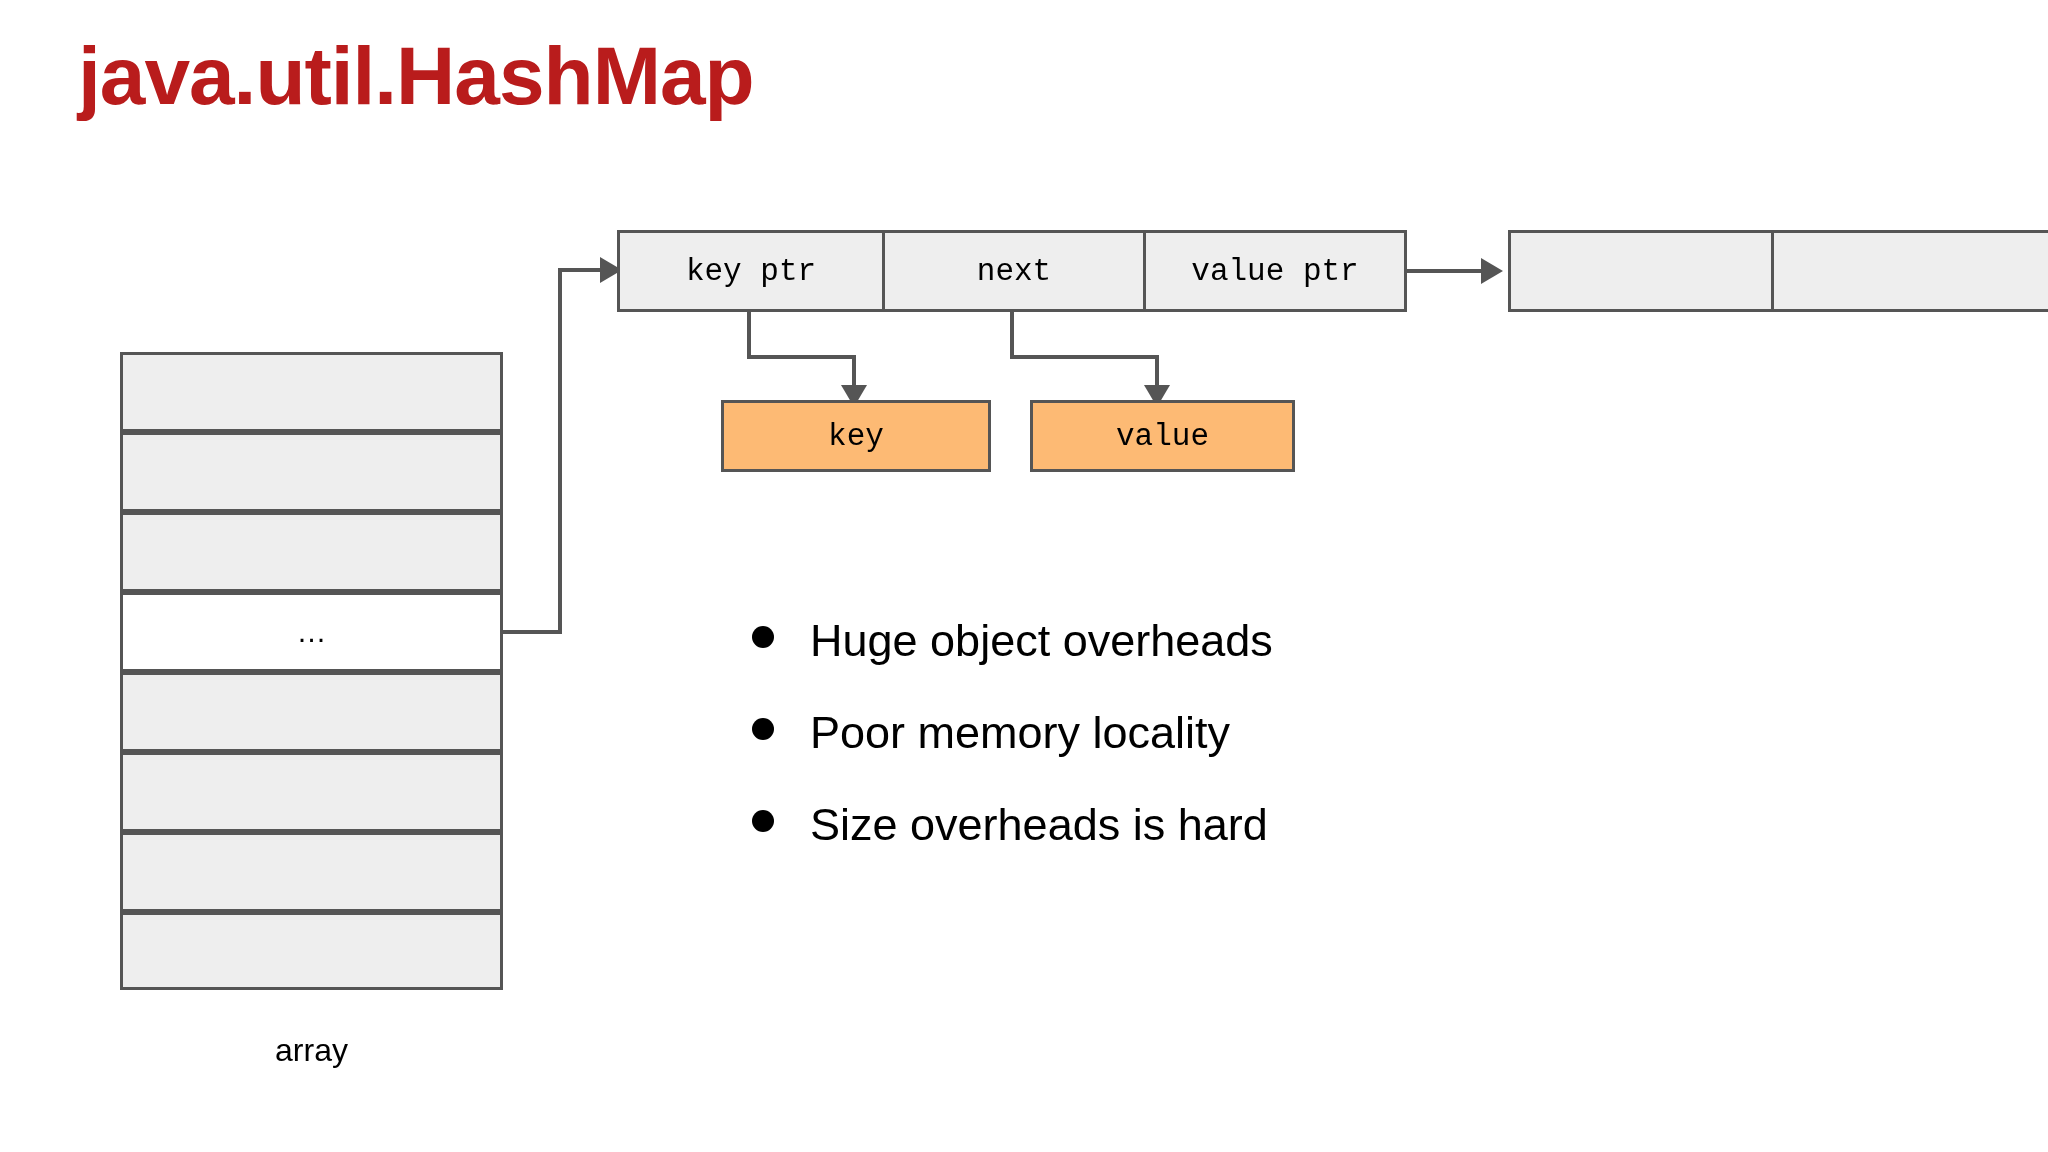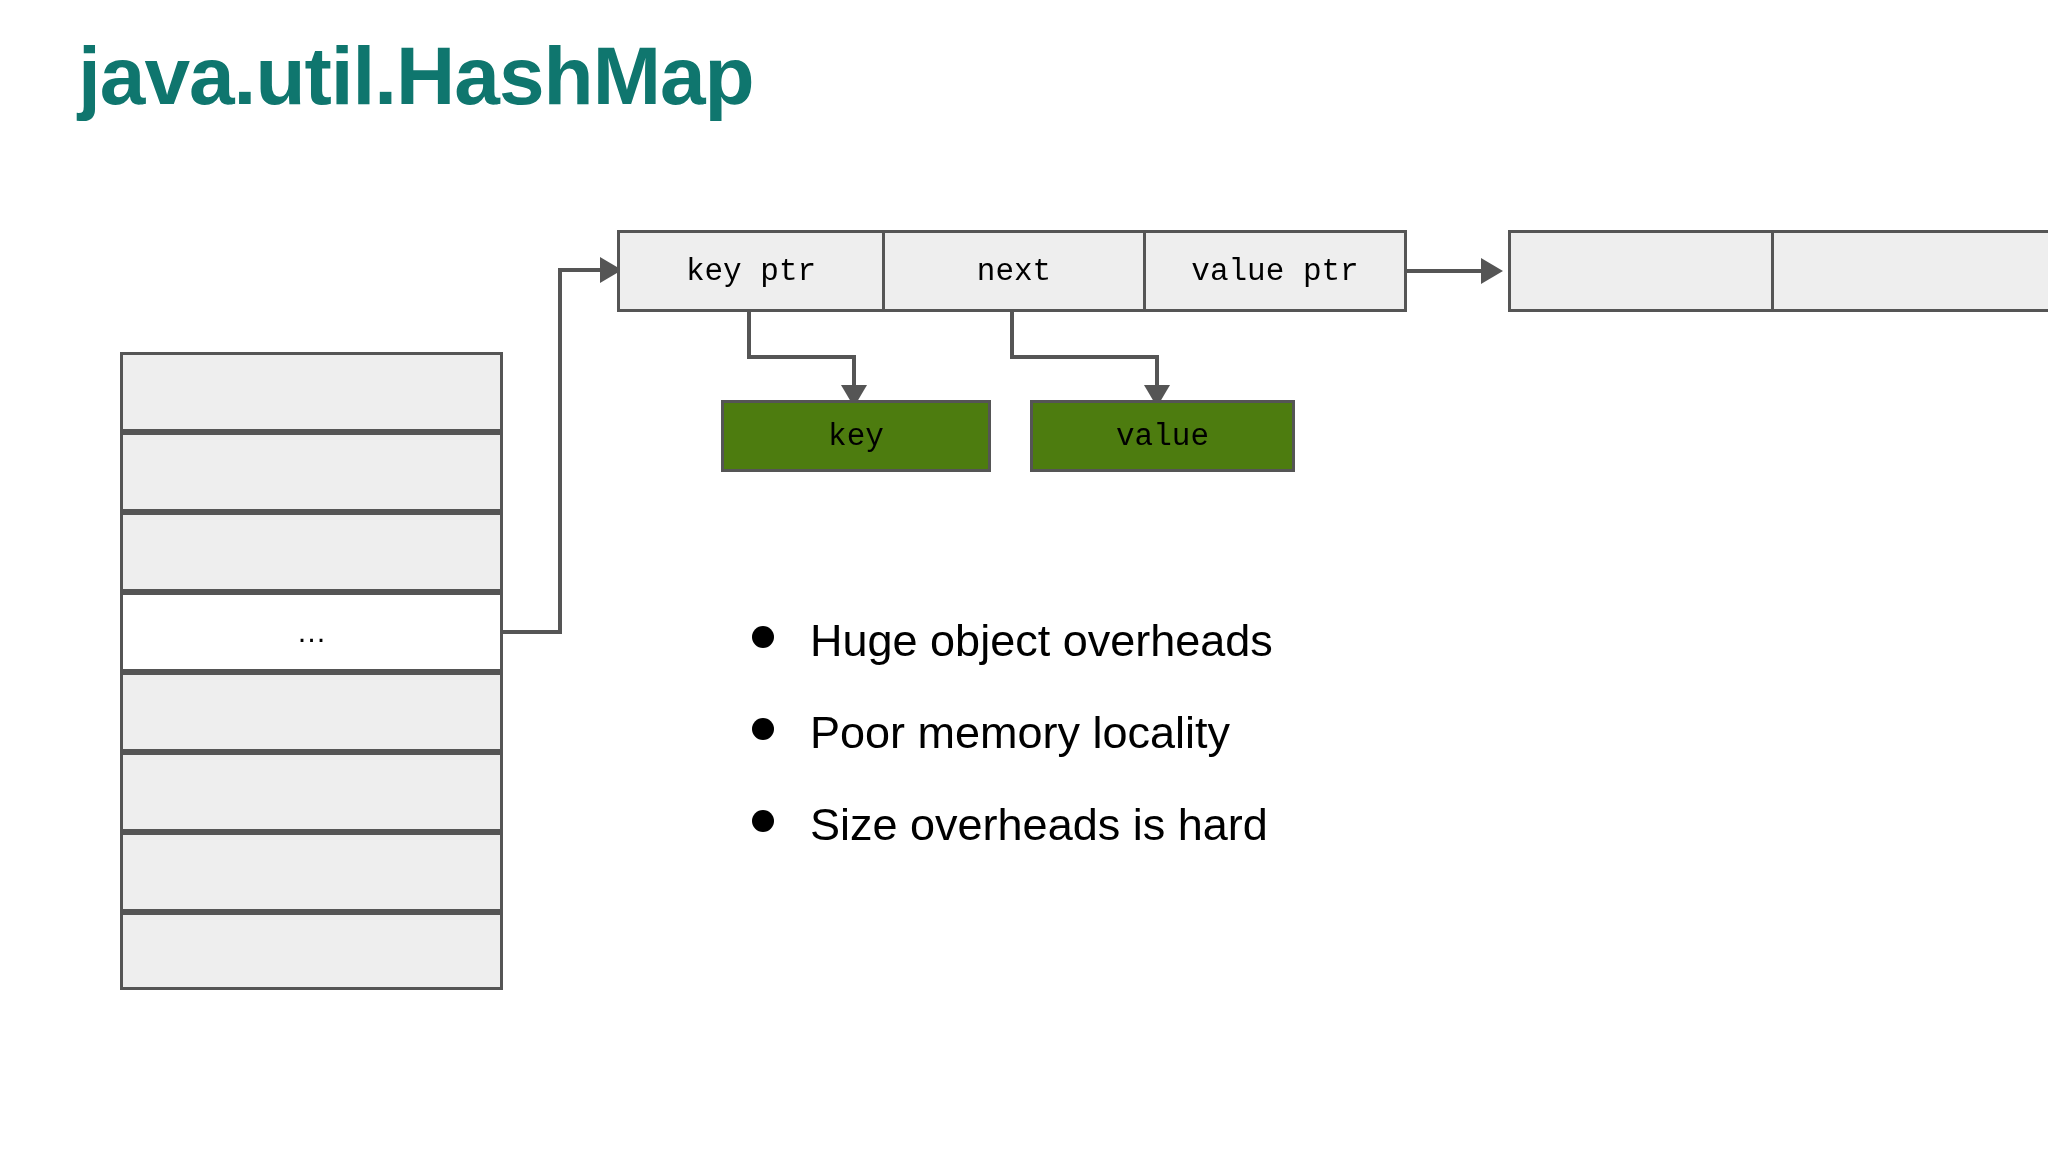--- a/index.html
+++ b/index.html
@@ -19,29 +19,29 @@
   
   #slide-title {
     position: absolute;
     left: 78px;
     top: 28px;
     font-family: "Liberation Sans", sans-serif;
     font-weight: bold;
     font-size: 82px;
     line-height: 96px;
     letter-spacing: -1px;
-    color: #0f766e;
+    color: #b91c1c;
     white-space: nowrap;
   }
 
   
   .box {
     position: absolute;
     box-sizing: border-box;
-    background: #4d7c0f;
+    background: #fdba74;
     border: 3px solid #555555;
   }
   .cellrow {
     position: absolute;
     box-sizing: border-box;
     display: flex;
     background: #eeeeee;
     border: 3px solid #555555;
   }
   .cell {
@@ -163,20 +163,21 @@
     <div class="array-cell" style="top:0px;height:80px;"></div>
     <div class="array-cell" style="top:80px;height:80px;"></div>
     <div class="array-cell" style="top:160px;height:80px;"></div>
     <div class="array-cell empty-slot" style="top:240px;height:80px;">…</div>
     <div class="array-cell" style="top:320px;height:80px;"></div>
     <div class="array-cell" style="top:400px;height:80px;"></div>
     <div class="array-cell" style="top:480px;height:80px;"></div>
     <div class="array-cell" style="top:560px;height:78px;"></div>
   </div>
 
+  <div id="array-label">array</div>
 
   <div class="hline" style="left:500px; top:630px; width:62px;"></div>
   <div class="vline" style="left:558px; top:268px; height:366px;"></div>
   <div class="hline" style="left:558px; top:268px; width:48px;"></div>
   <div class="arrow-right" style="left:600px; top:257px;"></div>
 
   <div class="cellrow" id="node-primary" style="left:617px; top:230px; width:790px; height:82px;">
     <div class="cell" style="width:264px;">key ptr</div>
     <div class="cell" style="width:263px;">next</div>
     <div class="cell" style="width:263px;">value ptr</div>

